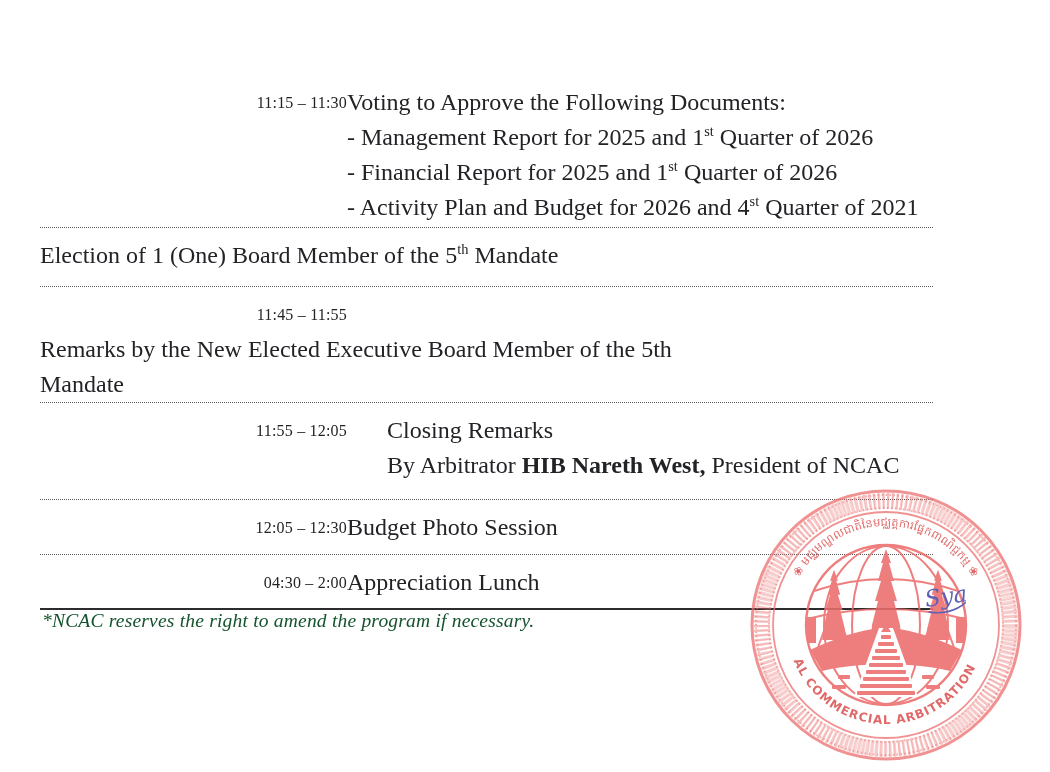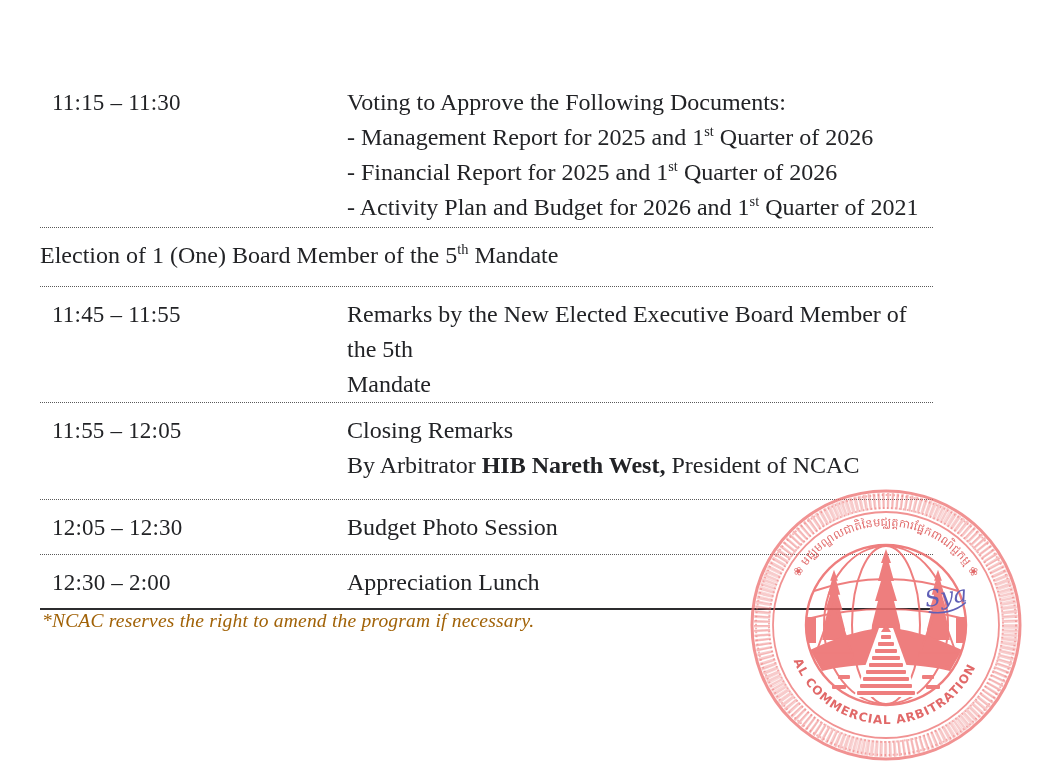--- a/index.html
+++ b/index.html
@@ -5,48 +5,48 @@
   html,body { margin:0; padding:0; }
   .page {
     position:relative; width:1050px; height:772px; background:#ffffff;
     font-family:"Liberation Serif", serif; color:#222326; overflow:hidden;
   }
   .schedule { position:absolute; left:40px; top:75px; width:893px; }
   .row { display:flex; align-items:flex-start; box-sizing:border-box;
          border-bottom:1.6px dotted #5a5a5a; padding-top:10px; }
   .row:nth-child(1){ min-height:153px; }
   .row:nth-child(2){ min-height:59px; }
-  .row:nth-child(3){ min-height:93px; }
-  .row:nth-child(4){ min-height:97px; }
+  .row:nth-child(3){ min-height:93px;flex-direction:column; }
+  .row:nth-child(4){ min-height:97px;gap:40px; }
   .row:nth-child(5){ min-height:55px; }
   .row:nth-child(6){ min-height:55px; border-bottom:2.4px solid #2c2c2e; }
-  .cell-time { flex:none; width:295px; padding-left:12px; font-size:23px; line-height:35px; letter-spacing:.2px; }
+  .cell-time { flex:none; width:295px; padding-left:12px; font-size:16px; line-height:35px; letter-spacing:.2px;text-align:right; }
   .cell-desc { flex:1; font-size:24px; }
   .line { line-height:35px; }
   .line sup { font-size:.60em; vertical-align:super; line-height:0; }
   .line b { font-weight:bold; }
   .footnote { position:absolute; left:42px; top:610px; font-size:19.5px;
-              font-style:italic; letter-spacing:.2px; color:#a16207; }
+              font-style:italic; letter-spacing:.2px; color:#14532d; }
   .seal { position:absolute; left:748px; top:487px; width:276px; height:276px; opacity:.88; }
   .seal svg { display:block; width:100%; height:100%; }
   .arc-text { font-family:"DejaVu Sans", sans-serif; }
 </style>
 </head>
 <body>
 
 <div class="page">
 
   <div class="schedule" id="schedule">
       <div class="row">
         <div class="cell-time">11:15 – 11:30</div>
         <div class="cell-desc">
           <div class="line"><span>Voting to Approve the Following Documents:</span></div>
           <div class="line"><span>- Management Report for 2025 and 1</span><sup>st</sup><span> Quarter of 2026</span></div>
           <div class="line"><span>- Financial Report for 2025 and 1</span><sup>st</sup><span> Quarter of 2026</span></div>
-          <div class="line"><span>- Activity Plan and Budget for 2026 and 1</span><sup>st</sup><span> Quarter of 2021</span></div>
+          <div class="line"><span>- Activity Plan and Budget for 2026 and 4</span><sup>st</sup><span> Quarter of 2021</span></div>
         </div>
       </div>
       <div class="row">
         <div class="cell-desc">
           <div class="line"><span>Election of 1 (One) Board Member of the 5</span><sup>th</sup><span> Mandate</span></div>
         </div>
       </div>
       <div class="row">
         <div class="cell-time">11:45 – 11:55</div>
         <div class="cell-desc">
@@ -61,21 +61,21 @@
           <div class="line"><span>By Arbitrator </span><b>HIB Nareth West,</b><span> President of NCAC</span></div>
         </div>
       </div>
       <div class="row">
         <div class="cell-time">12:05 – 12:30</div>
         <div class="cell-desc">
           <div class="line"><span>Budget Photo Session</span></div>
         </div>
       </div>
       <div class="row">
-        <div class="cell-time">12:30 – 2:00</div>
+        <div class="cell-time">04:30 – 2:00</div>
         <div class="cell-desc">
           <div class="line"><span>Appreciation Lunch</span></div>
         </div>
       </div>
     </div>
 
   <div class="footnote">*NCAC reserves the right to amend the program if necessary.</div>
 
   <div class="seal" style="color: rgb(236, 109, 109);">
     <svg viewBox="-138 -138 276 276" xmlns="http://www.w3.org/2000/svg">

